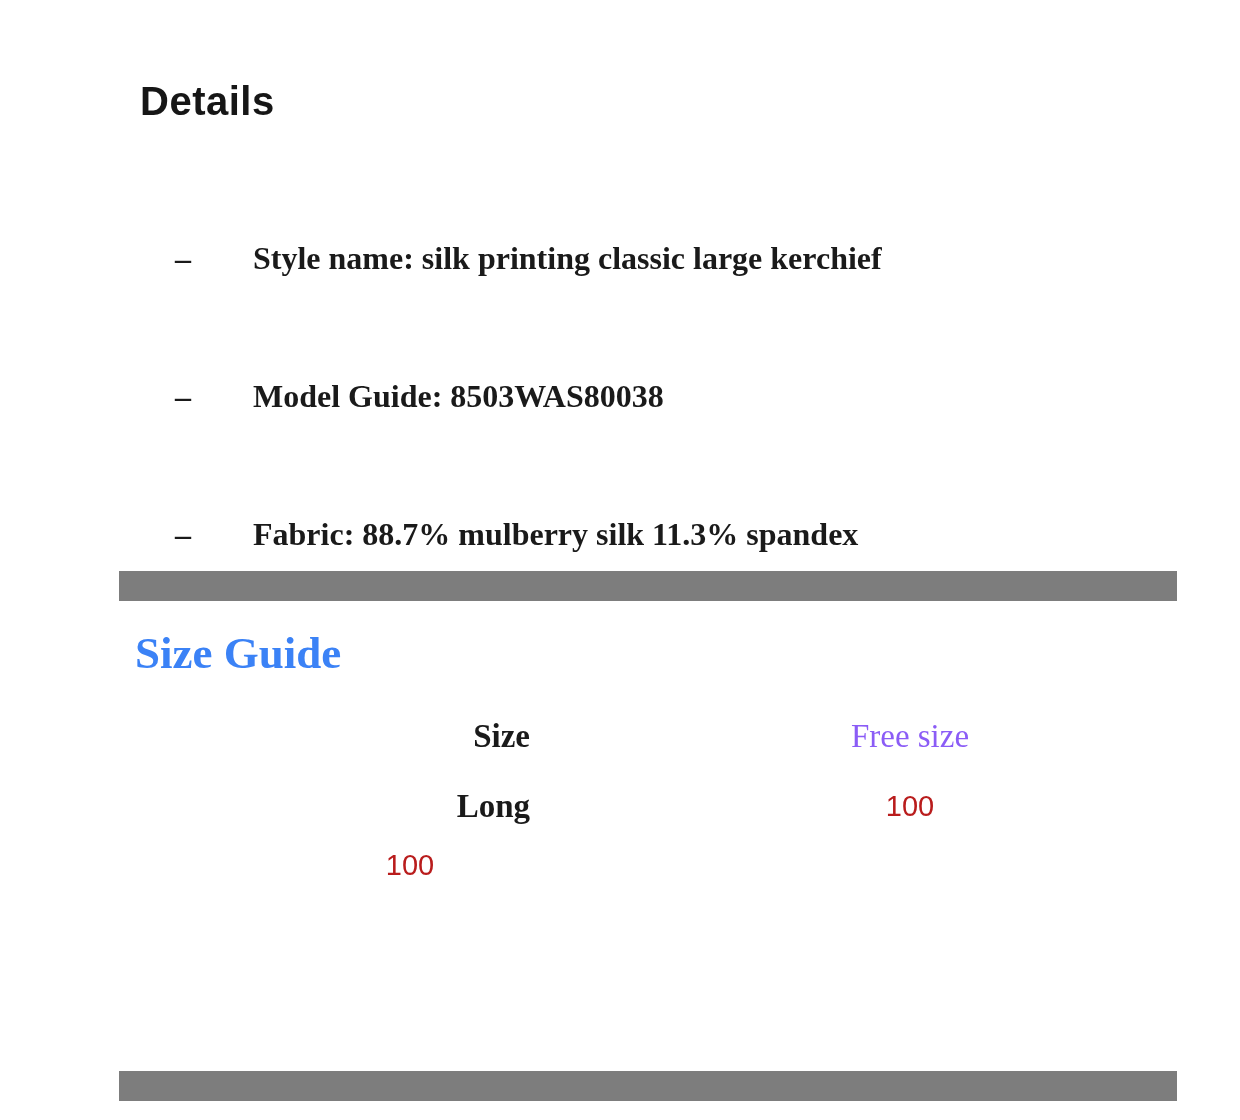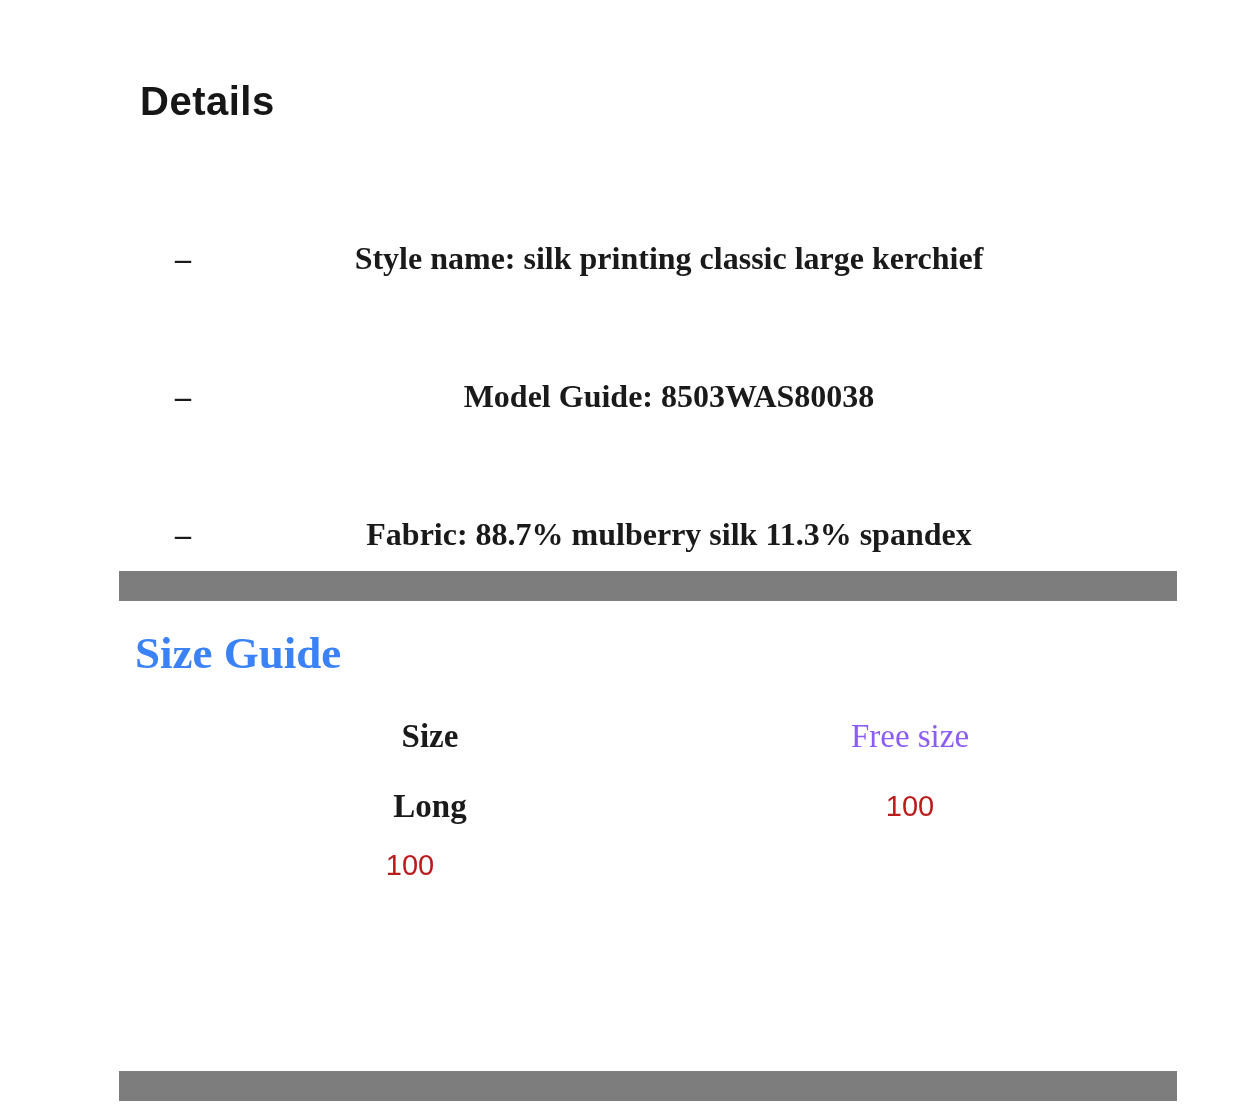--- a/index.html
+++ b/index.html
@@ -40,21 +40,21 @@
     font-size: 32px;
     line-height: 46px;
     color: #1a1a1a;
     margin-bottom: 32px;
   }
   .spec-bullet {
     flex: 0 0 78px;
     width: 78px;
     font-weight: 700;
   }
-  .spec-text { flex: 1; text-align: center; }
+  .spec-text { flex: 1; }
 
   .divider {
     position: absolute;
     left: 89px;
     width: 1058px;
     height: 3px;
     background: #7d7d7d;
     border: none;
   }
   .divider-top { top: 541px; }
@@ -84,21 +84,21 @@
     display: flex;
     align-items: center;
   }
   .size-row-header { top: 688px; }
   .size-row-long   { top: 758px; }
   .size-row-wide   { top: 817px; }
 
   .size-cell-label {
     margin-left: 270px;
     width: 230px;
-    text-align: center;
+    text-align: right;
     font-family: "Liberation Serif", serif;
     font-weight: 700;
     font-size: 33px;
     color: #1a1a1a;
   }
   .size-cell-value {
     margin-left: 250px;
     width: 230px;
     text-align: center;
   }

